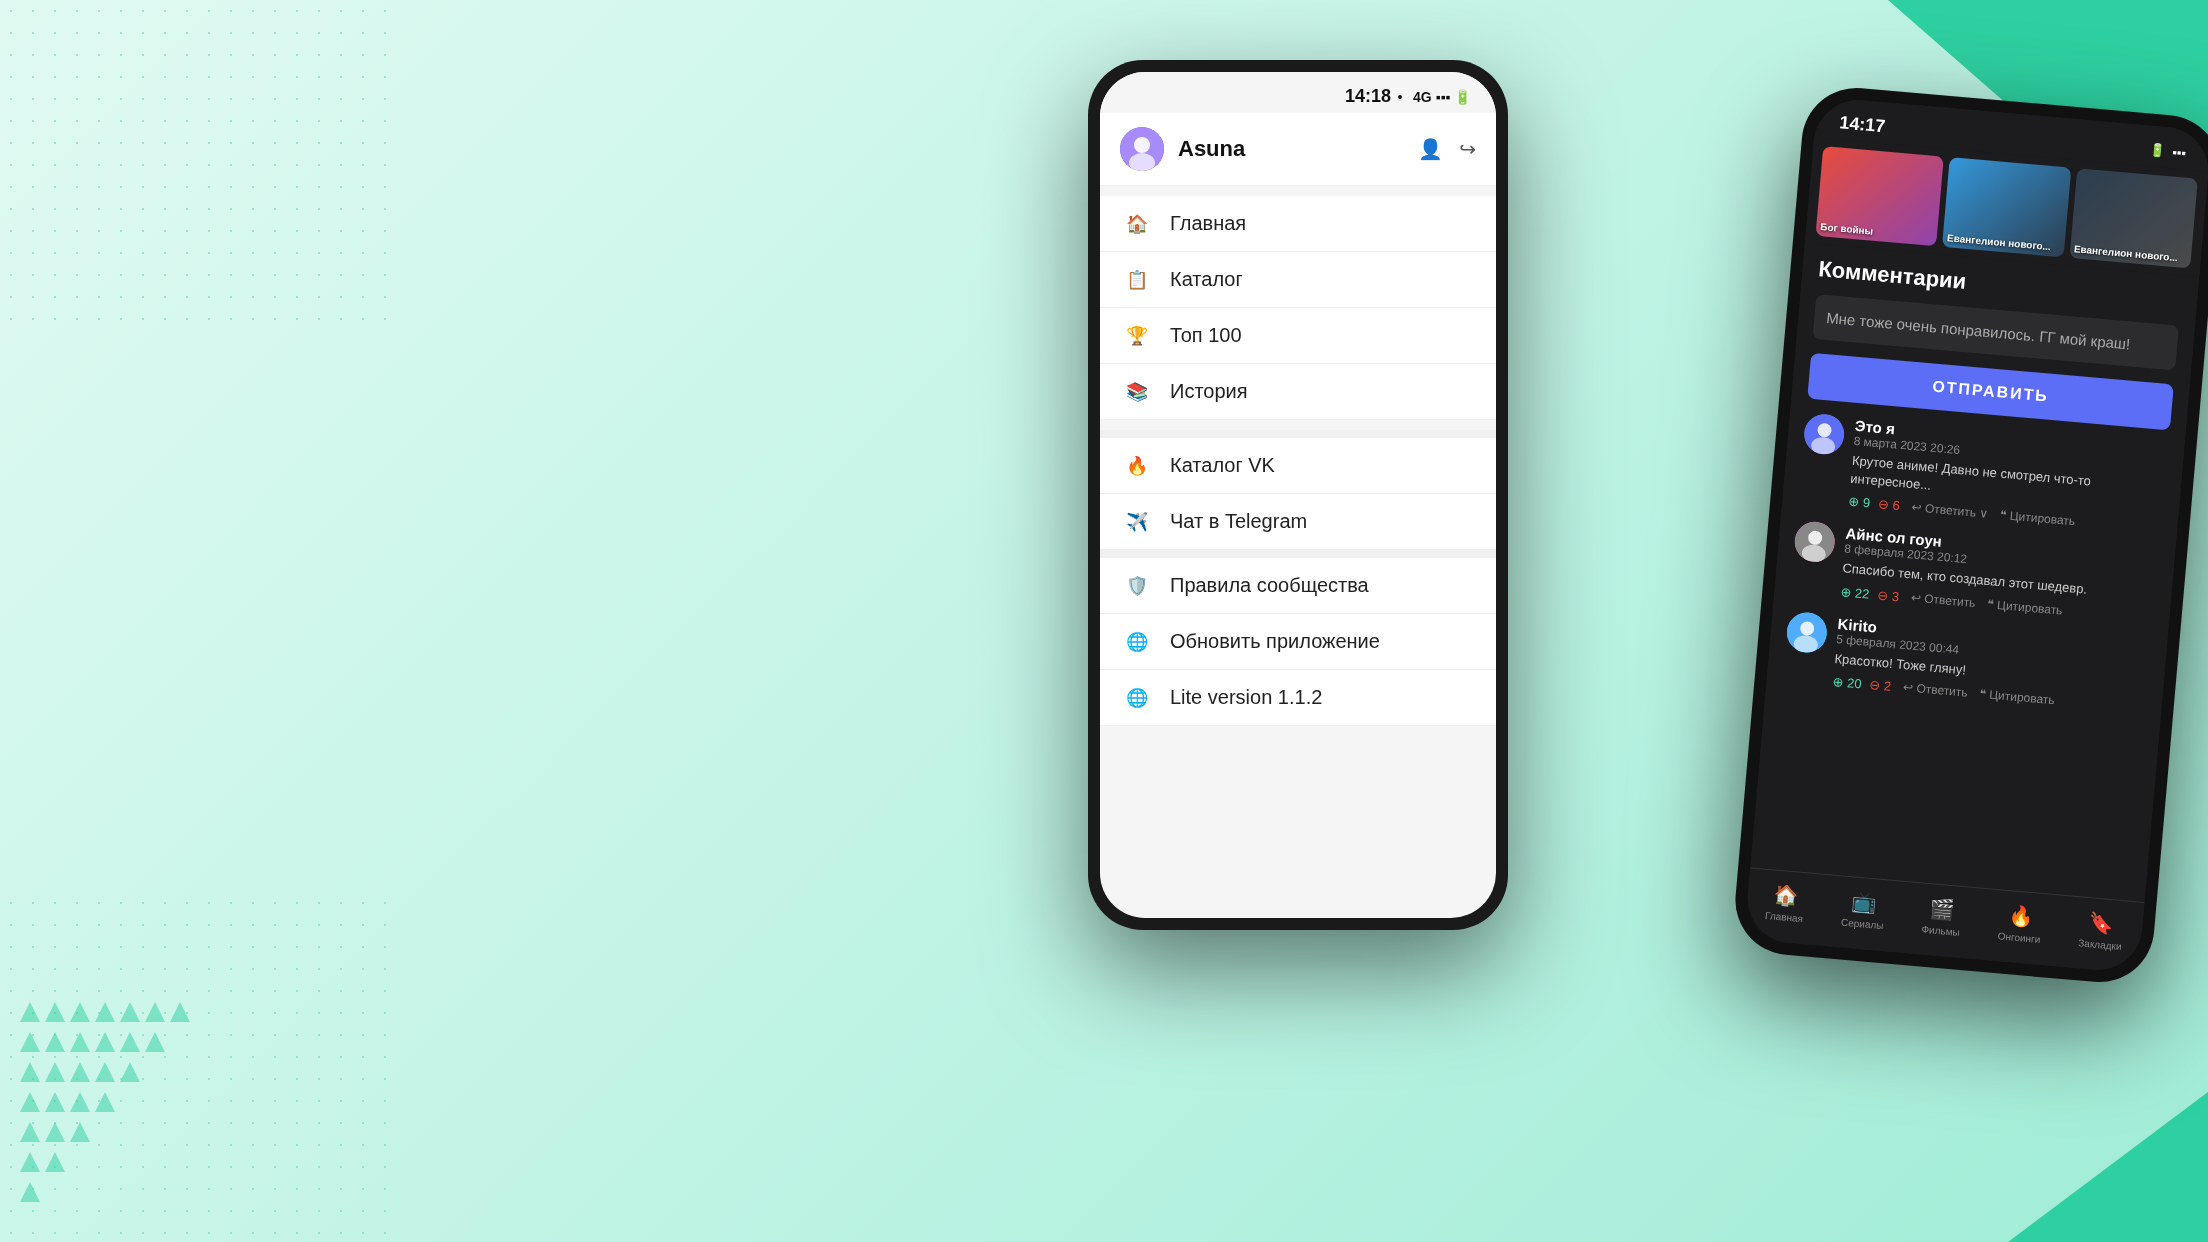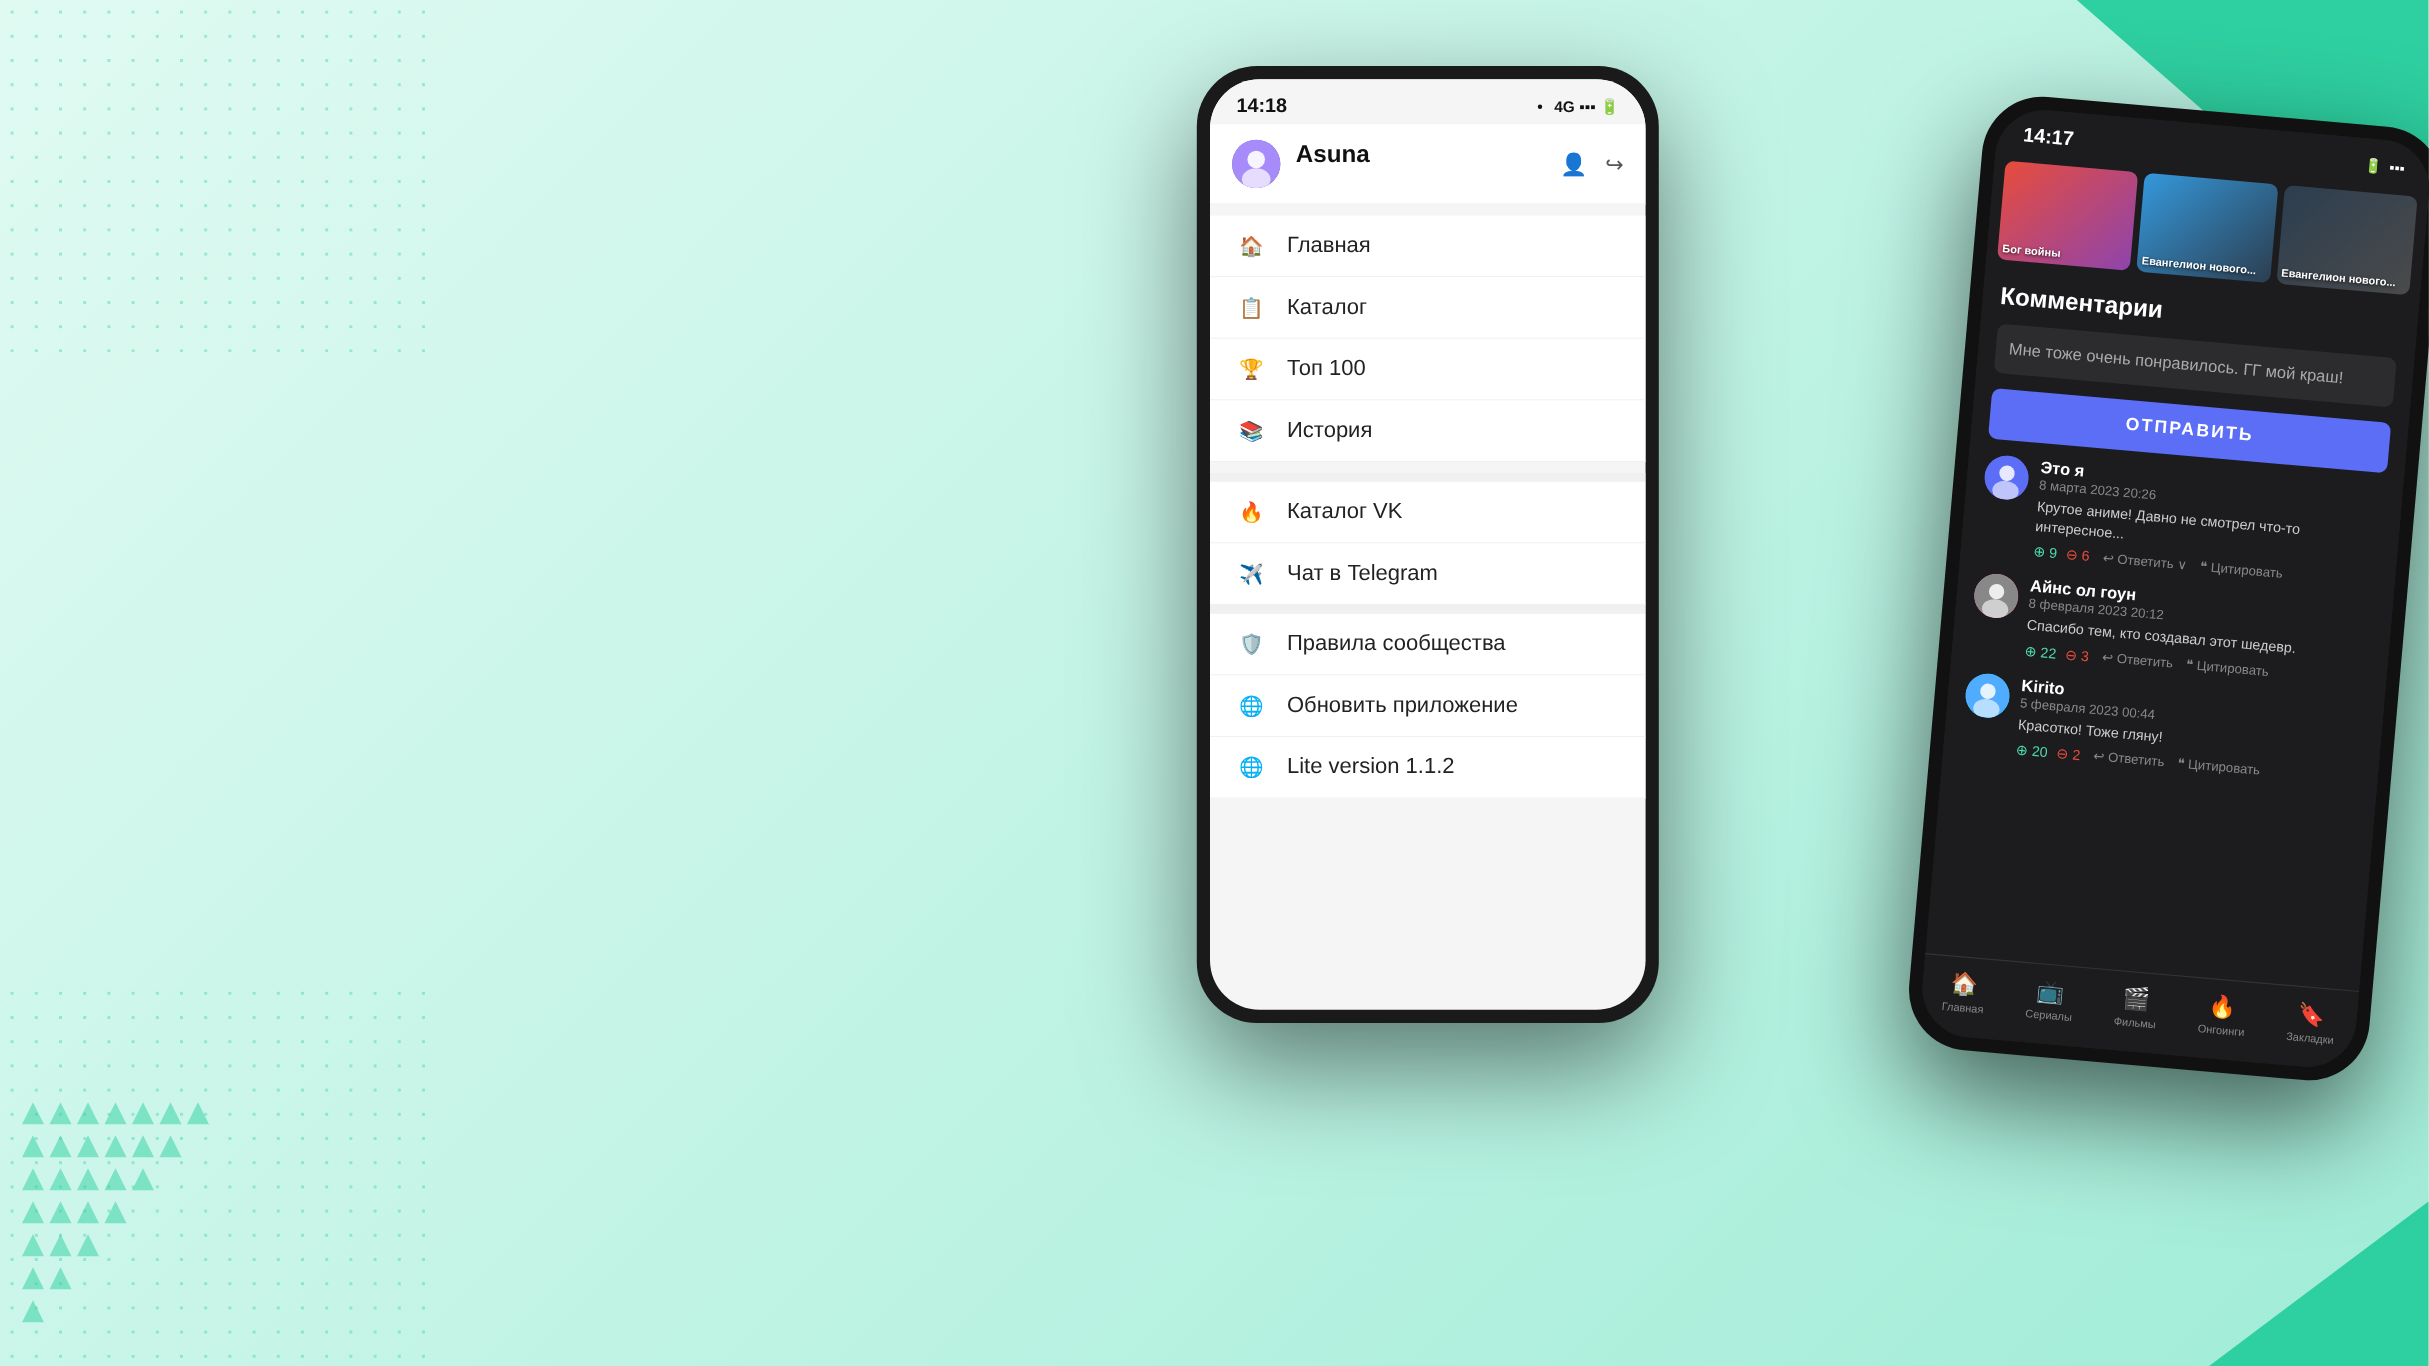--- a/index.html
+++ b/index.html
@@ -129,21 +129,21 @@
       bottom: 12px;
       background: #f5f5f5;
       border-radius: 45px;
       overflow: hidden;
     }
 
     .phone-1-status-bar {
       background: #f5f5f5;
       padding: 14px 24px 6px;
       display: flex;
-      justify-content: space-between;
+      justify-content: flex-end;
       align-items: center;
       font-size: 16px;
       font-weight: 600;
     }
 
     .phone-1-status-bar .time {
       font-size: 18px;
       font-weight: 700;
       color: #111;
     }
@@ -161,21 +161,21 @@
       background: #fff;
       padding: 14px 20px;
       display: flex;
       align-items: center;
       justify-content: space-between;
       border-bottom: 1px solid #eee;
     }
 
     .menu-header-left {
       display: flex;
-      align-items: flex-start;
+      align-items: center;
       gap: 14px;
     }
 
     .avatar-circle {
       width: 44px;
       height: 44px;
       border-radius: 50%;
       background: linear-gradient(135deg, #667eea 0%, #764ba2 100%);
       overflow: hidden;
       display: flex;

